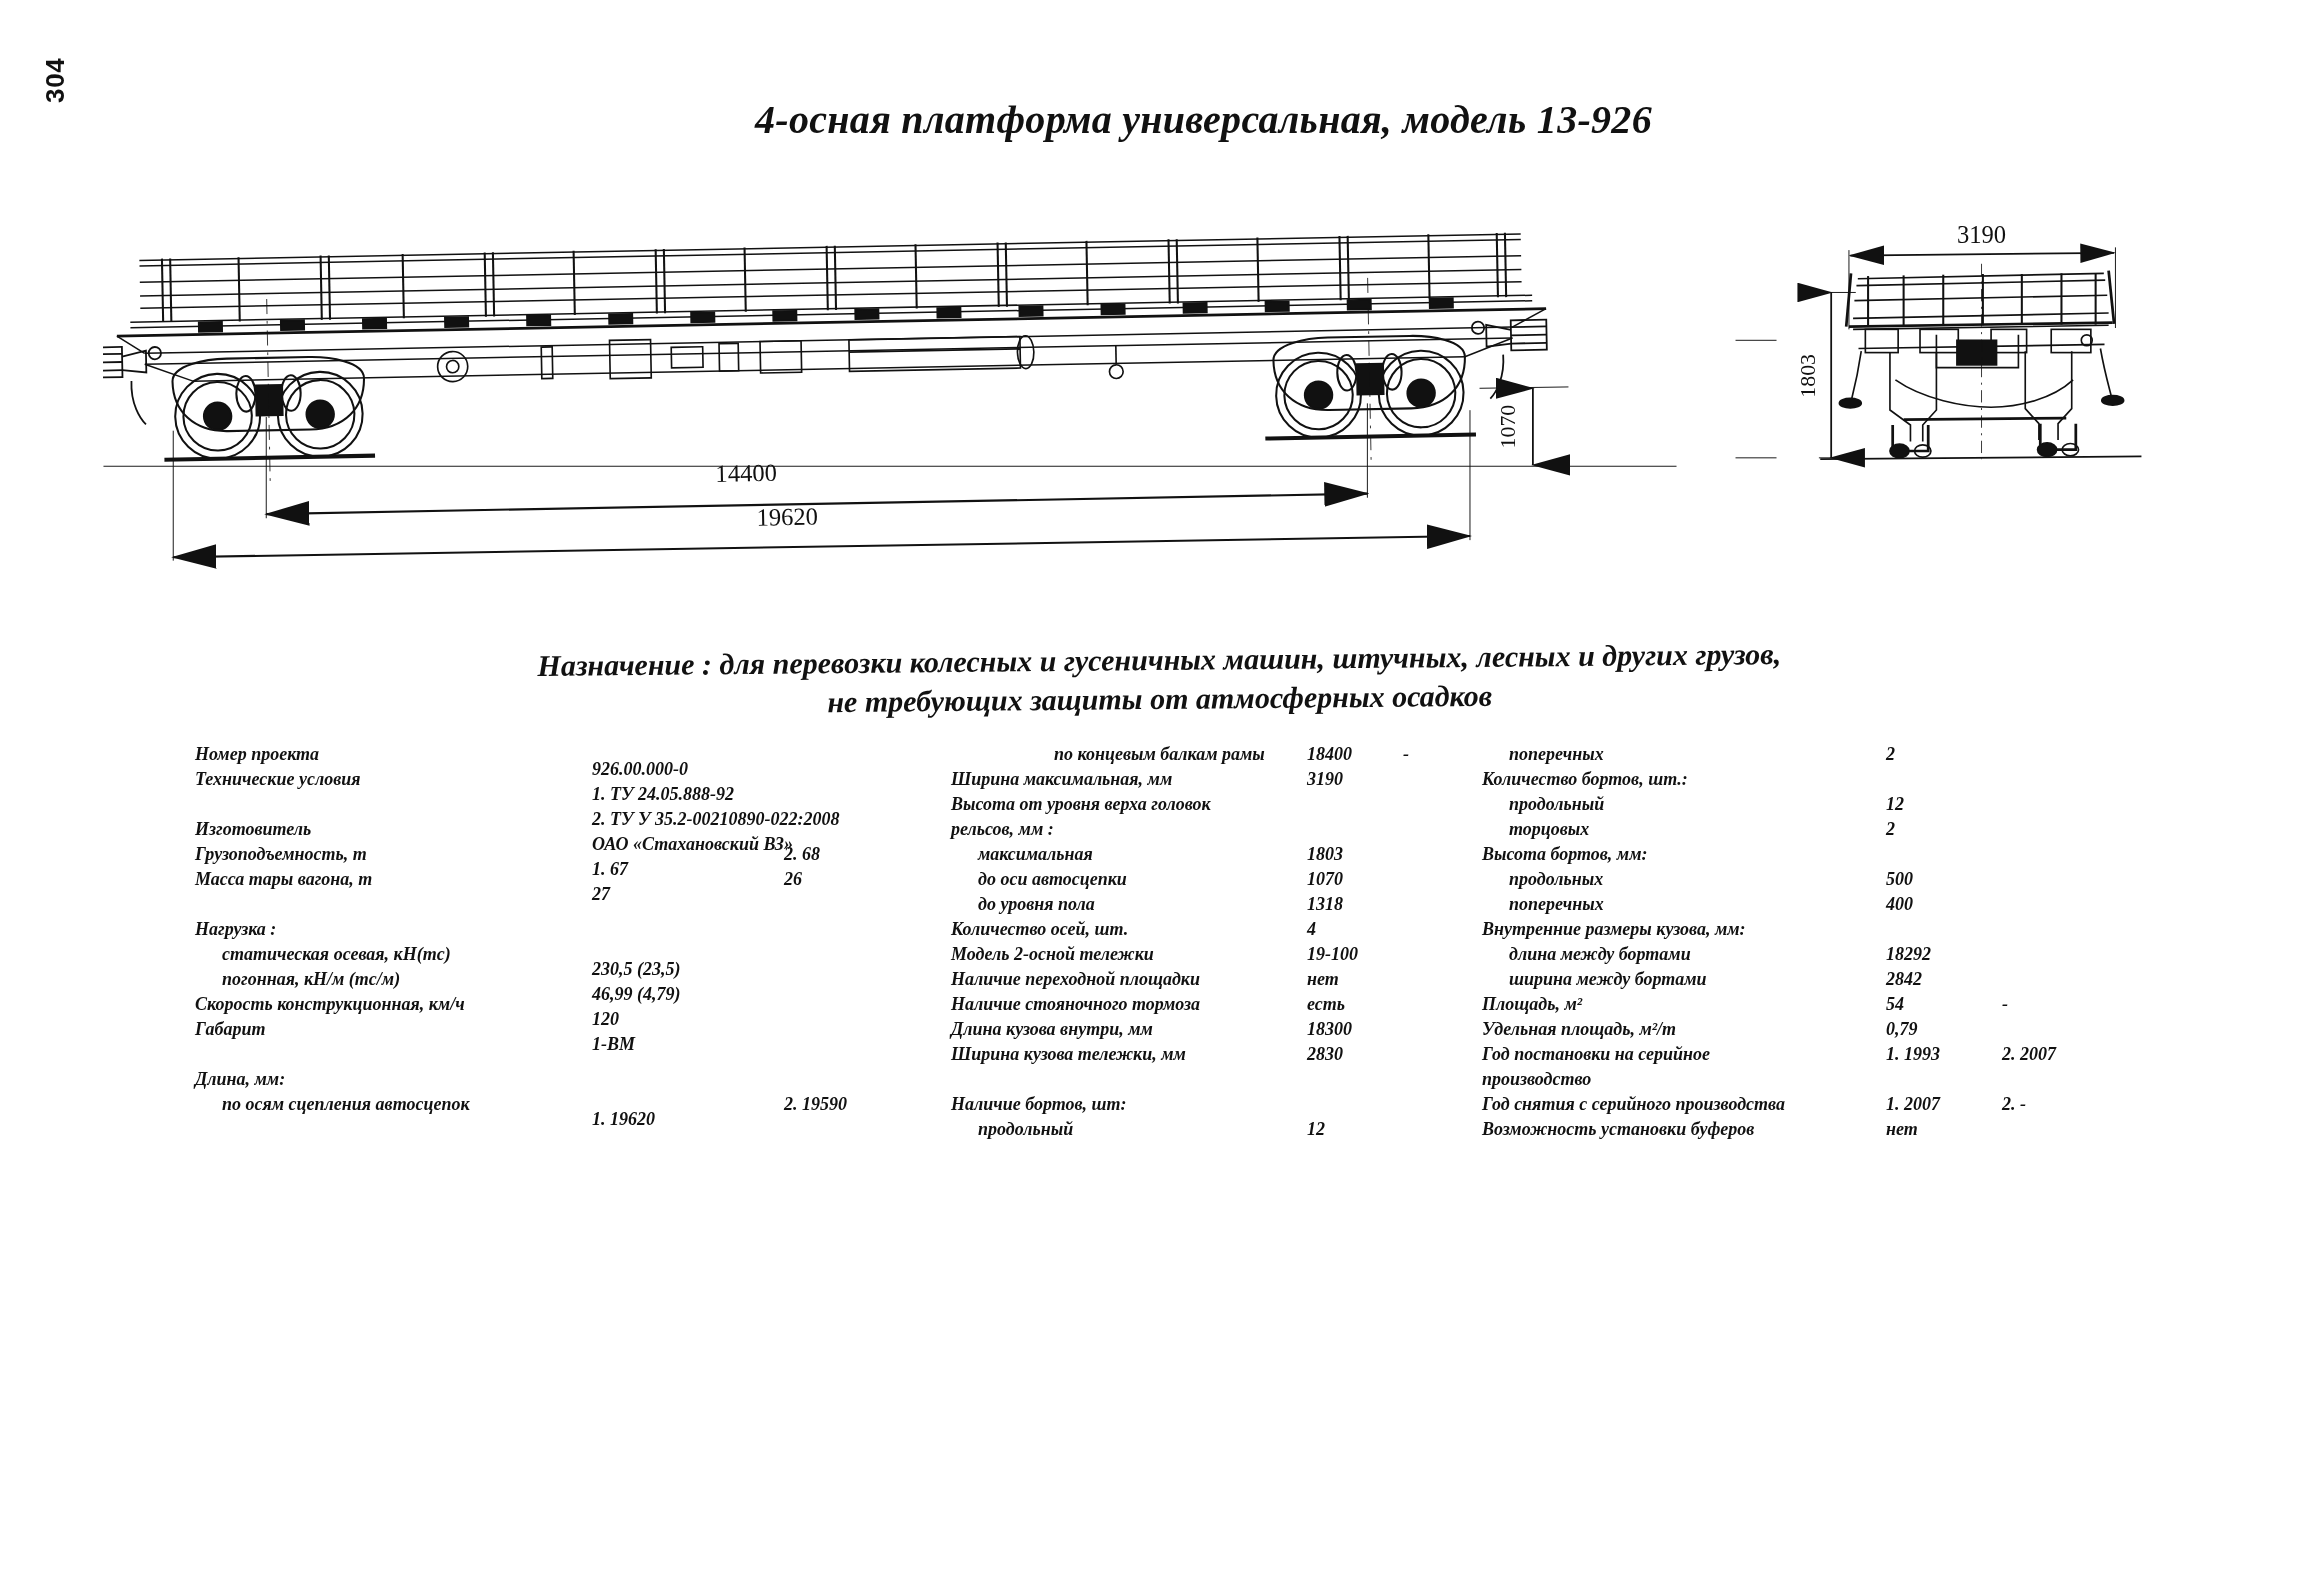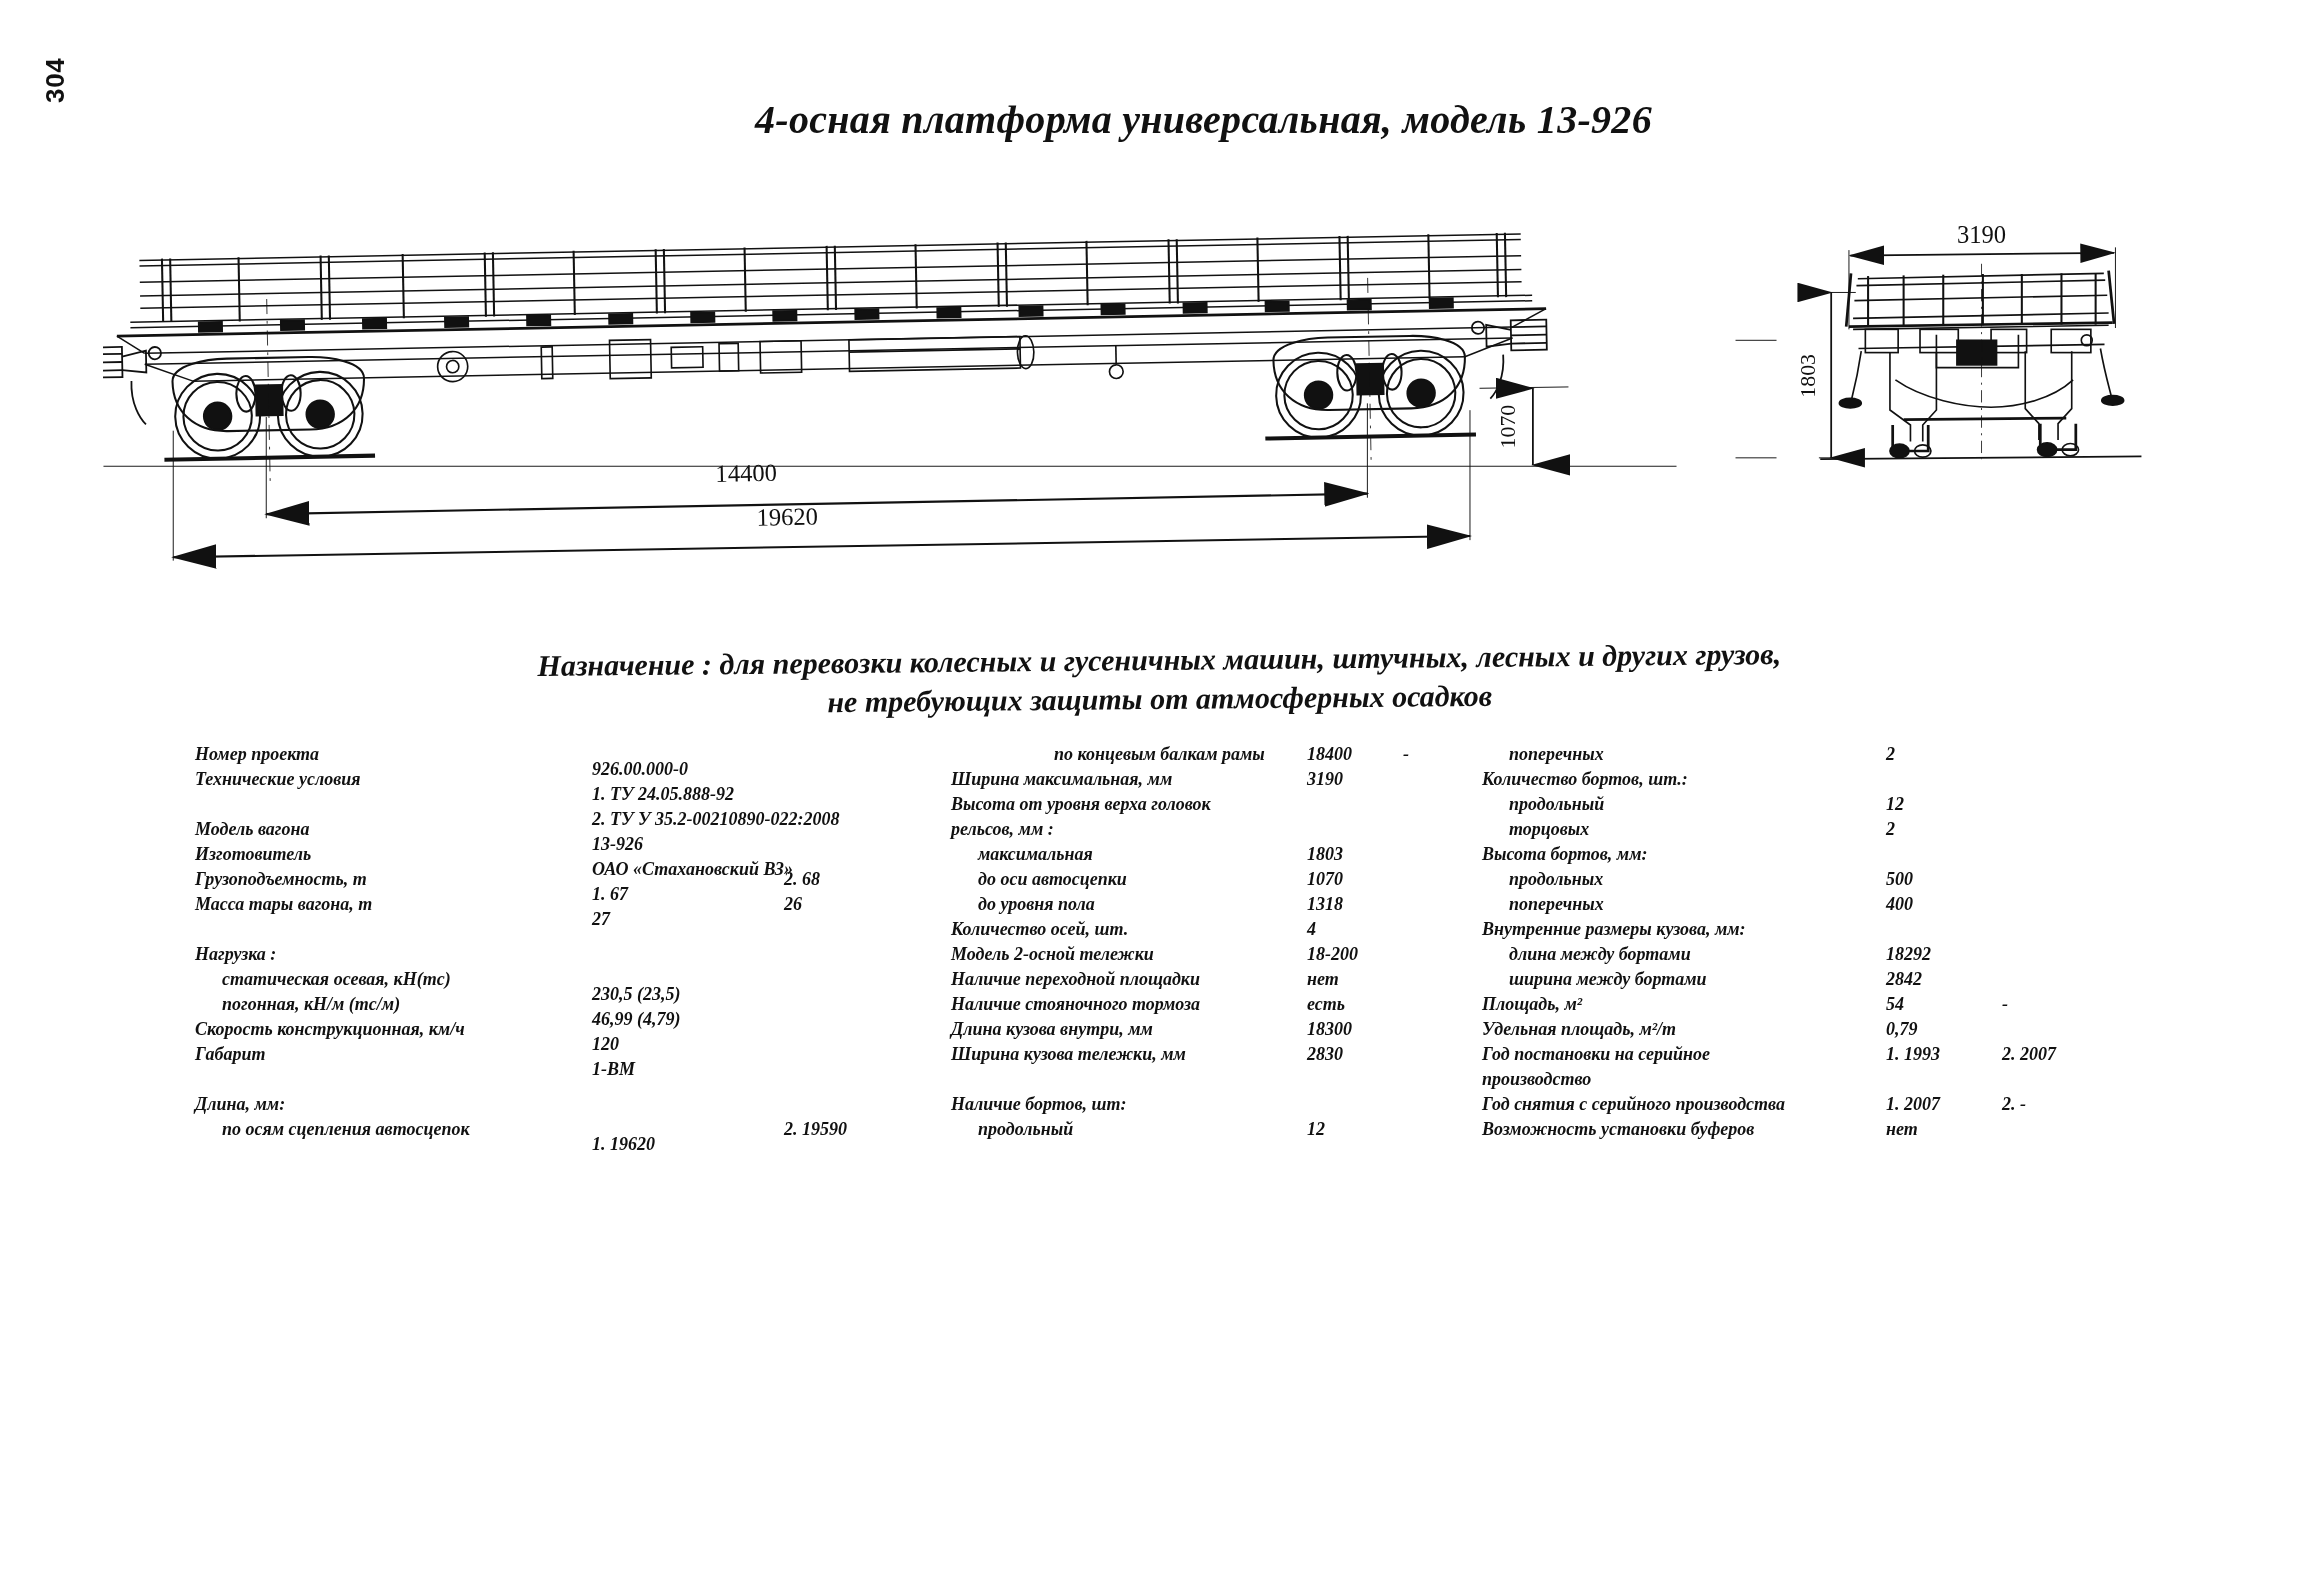--- a/index.html
+++ b/index.html
@@ -430,24 +430,20 @@
         <span class="spec-val v1">926.00.000-0</span>
       </div>
       <div class="spec-row">
         <span class="spec-label">Технические условия</span>
         <span class="spec-val v1">1. ТУ 24.05.888-92</span>
       </div>
       <div class="spec-row">
         <span class="spec-val v1">2. ТУ У 35.2-00210890-022:2008</span>
       </div>
       <div class="spec-row">
-        <span class="spec-label">Модель вагона</span>
-        <span class="spec-val v1">13-926</span>
-      </div>
-      <div class="spec-row">
         <span class="spec-label">Изготовитель</span>
         <span class="spec-val v1">ОАО «Стахановский ВЗ»</span>
       </div>
       <div class="spec-row">
         <span class="spec-label">Грузоподъемность, т</span>
         <span class="spec-val v1">1. 67</span>
         <span class="spec-val v2">2. 68</span>
       </div>
       <div class="spec-row">
         <span class="spec-label">Масса тары вагона, т</span>
@@ -511,21 +507,21 @@
       <div class="spec-row">
         <span class="spec-label indent1">до уровня пола</span>
         <span class="spec-val v1">1318</span>
       </div>
       <div class="spec-row">
         <span class="spec-label">Количество осей, шт.</span>
         <span class="spec-val v1">4</span>
       </div>
       <div class="spec-row">
         <span class="spec-label">Модель 2-осной тележки</span>
-        <span class="spec-val v1">18-200</span>
+        <span class="spec-val v1">19-100</span>
       </div>
       <div class="spec-row">
         <span class="spec-label">Наличие переходной площадки</span>
         <span class="spec-val v1">нет</span>
       </div>
       <div class="spec-row">
         <span class="spec-label">Наличие стояночного тормоза</span>
         <span class="spec-val v1">есть</span>
       </div>
       <div class="spec-row">

